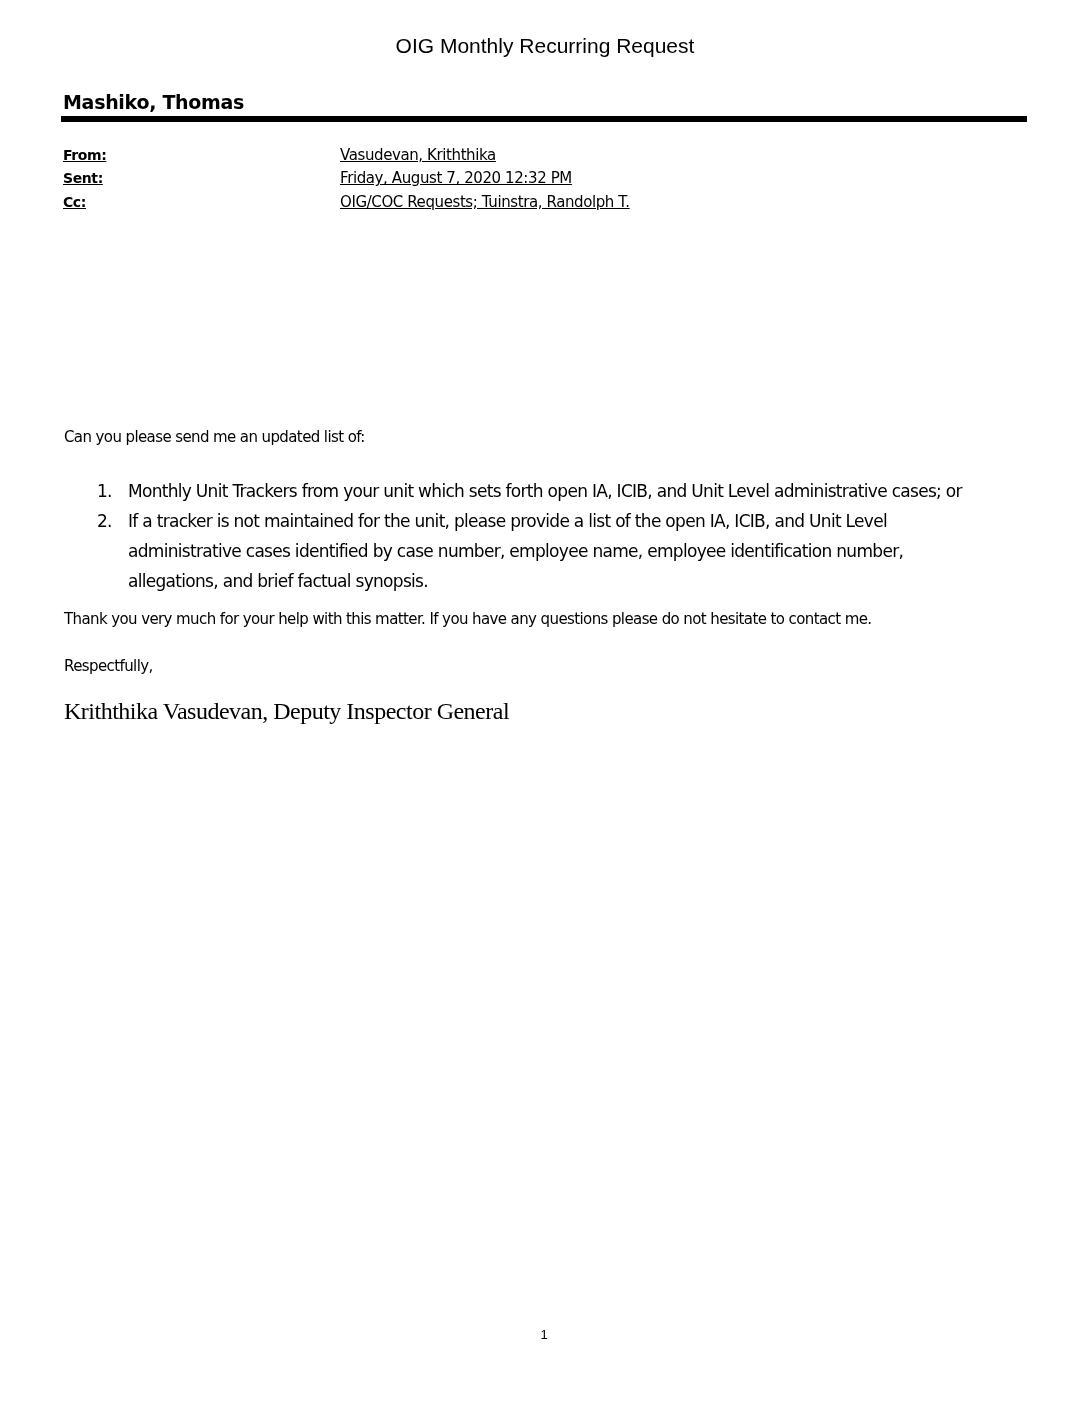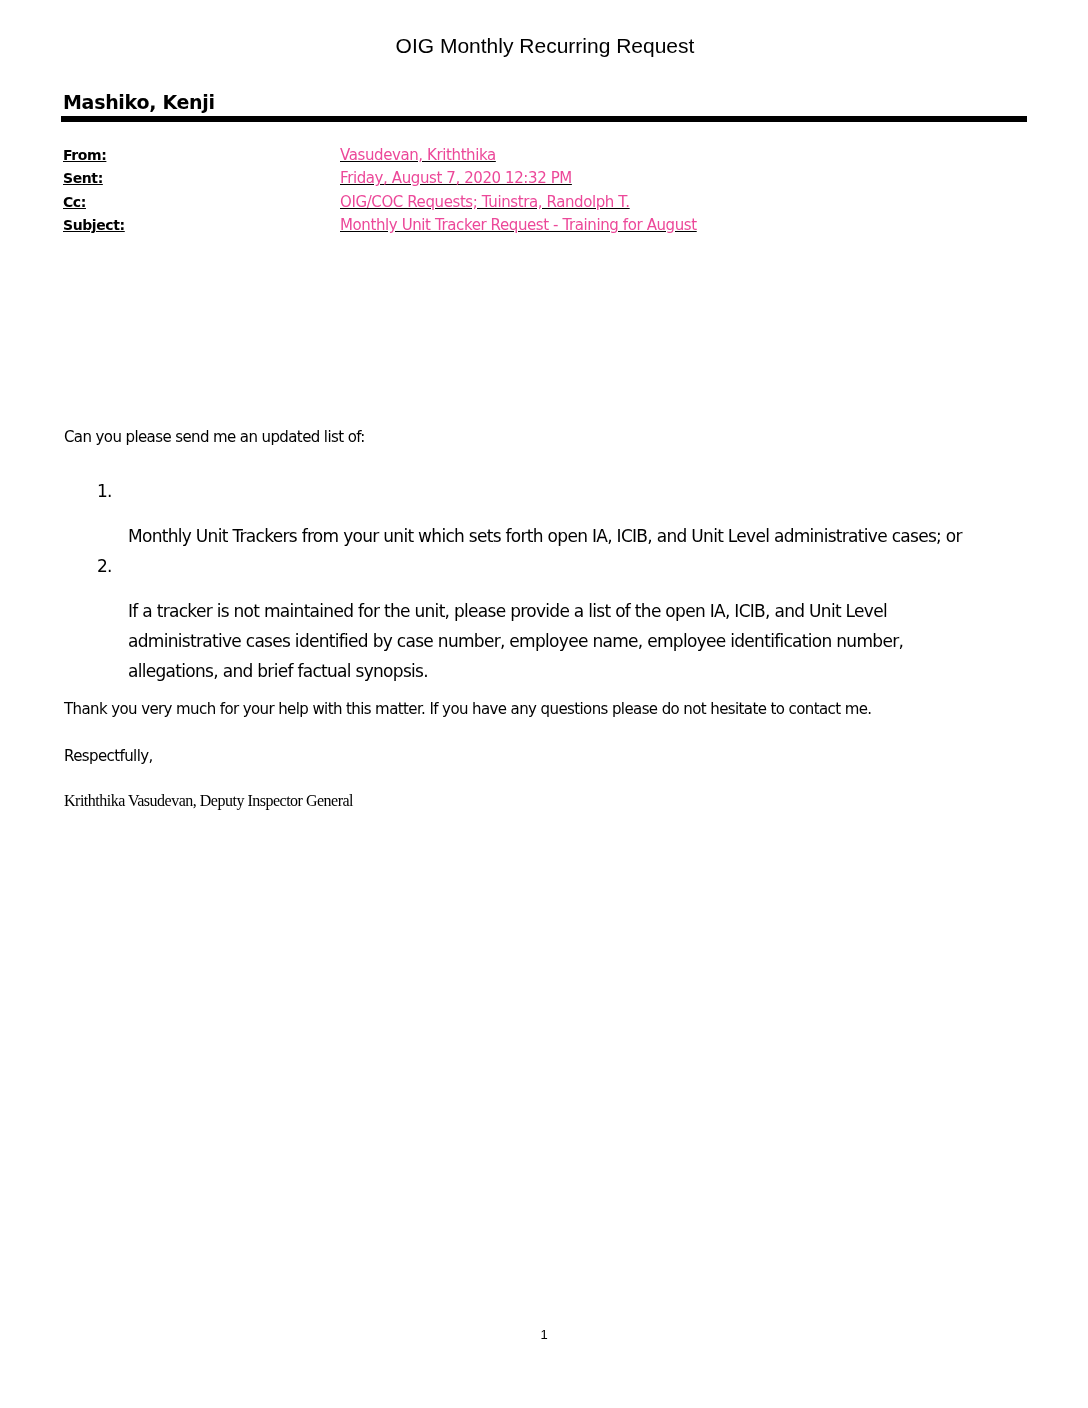--- a/index.html
+++ b/index.html
@@ -59,21 +59,21 @@
     }
     .header-label {
       width: 277px;
       font-weight: bold;
       font-family: "DejaVu Sans", sans-serif;
       font-size: 14px;
     }
     .header-value {
       font-family: "DejaVu Sans", sans-serif;
       font-size: 15px;
-      color: #ec4899;
+      color: #000000;
     }
     .body {
       position: absolute;
       top: 428px;
       left: 64px;
       width: 960px;
       font-family: "DejaVu Sans", sans-serif;
       font-size: 15px;
       letter-spacing: -0.6px;
     }
@@ -93,69 +93,64 @@
     .req-list li {
       display: flex;
       margin-left: 33px;
     }
     .req-list .num {
       width: 31px;
       flex: 0 0 31px;
     }
     .req-list .txt {
       width: 860px;
-      margin-top: 45px;
     }
     .thanks {
       margin-top: 14px !important;
       height: 47px;
     }
     .closing {
       height: 42px;
     }
     .signature {
       font-family: "Liberation Serif", serif;
-      font-size: 16px;
+      font-size: 24px;
       letter-spacing: -0.5px;
       line-height: 24px;
     }
     .page-number {
       position: absolute;
       top: 1327px;
       left: 0;
       width: 1088px;
       text-align: center;
       font-family: "Liberation Sans", sans-serif;
       font-size: 13px;
     }
   </style>
 </head>
 <body>
 
 <div class="doc-title">OIG Monthly Recurring Request</div>
 
-<div class="mailbox-owner">Mashiko, Kenji</div>
+<div class="mailbox-owner">Mashiko, Thomas</div>
 <div class="header-rule"></div>
 
 <div class="headers">
   <div class="header-row">
     <span class="header-label">From:</span>
     <span class="header-value">Vasudevan, Kriththika</span>
   </div>
   <div class="header-row">
     <span class="header-label">Sent:</span>
     <span class="header-value">Friday, August 7, 2020 12:32 PM</span>
   </div>
   <div class="header-row">
     <span class="header-label">Cc:</span>
     <span class="header-value">OIG/COC Requests; Tuinstra, Randolph T.</span>
-  </div>
-  <div class="header-row">
-    <span class="header-label">Subject:</span>
-    <span class="header-value">Monthly Unit Tracker Request - Training for August</span>
   </div>
 </div>
 
 <div class="body">
   <p class="intro">Can you please send me an updated list of:</p>
   <ol class="req-list">
     <li>
       <span class="num">1.</span>
       <span class="txt">Monthly Unit Trackers from your unit which sets forth open IA, ICIB, and Unit Level administrative cases; or</span>
     </li>

